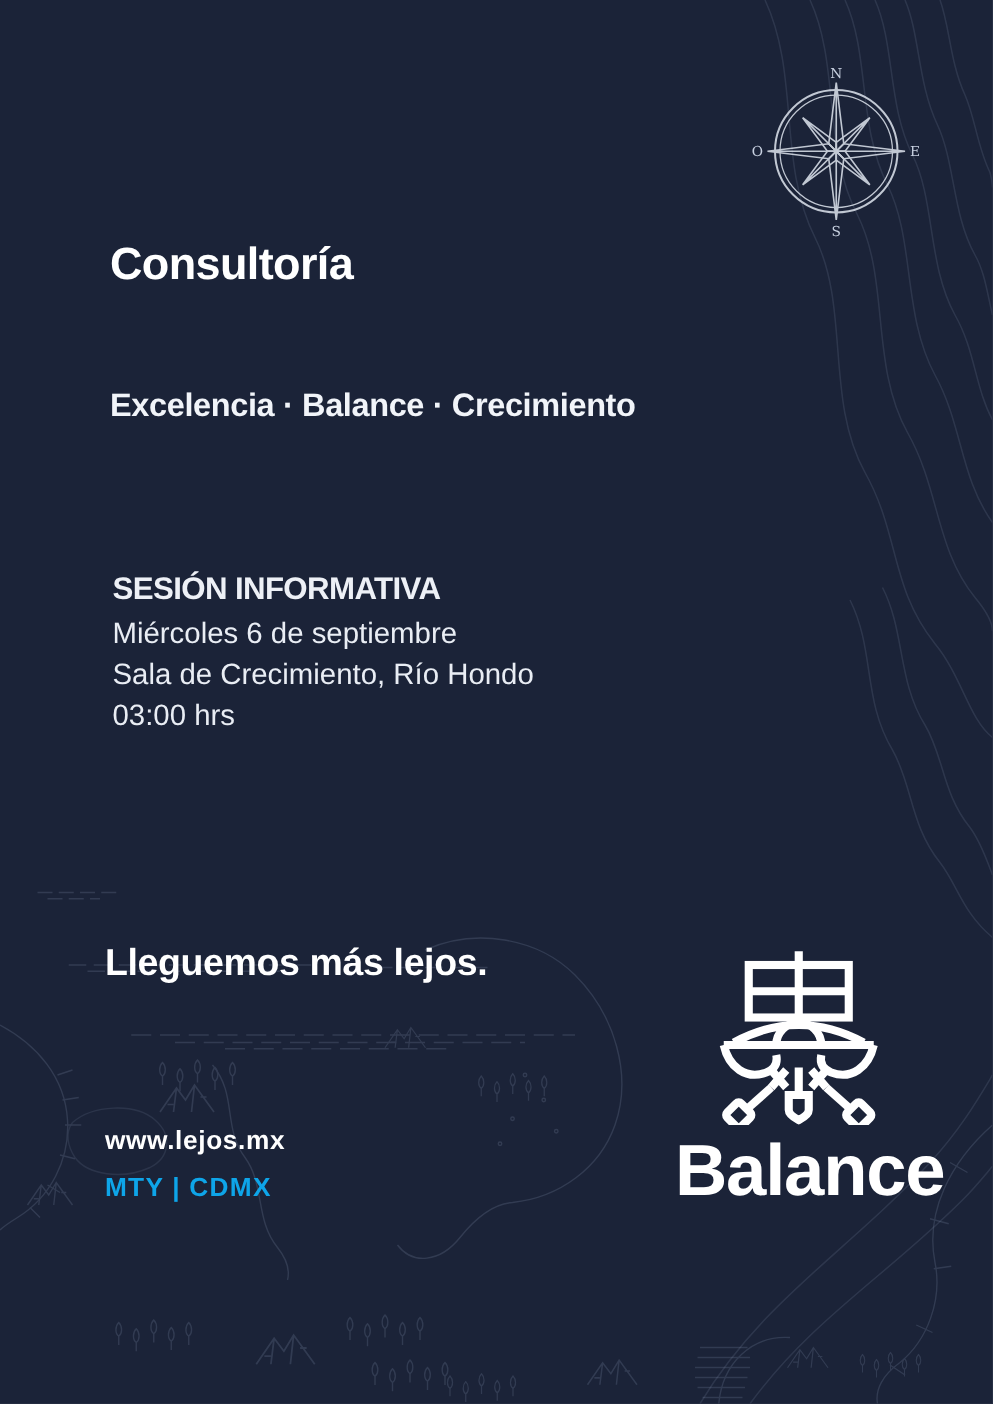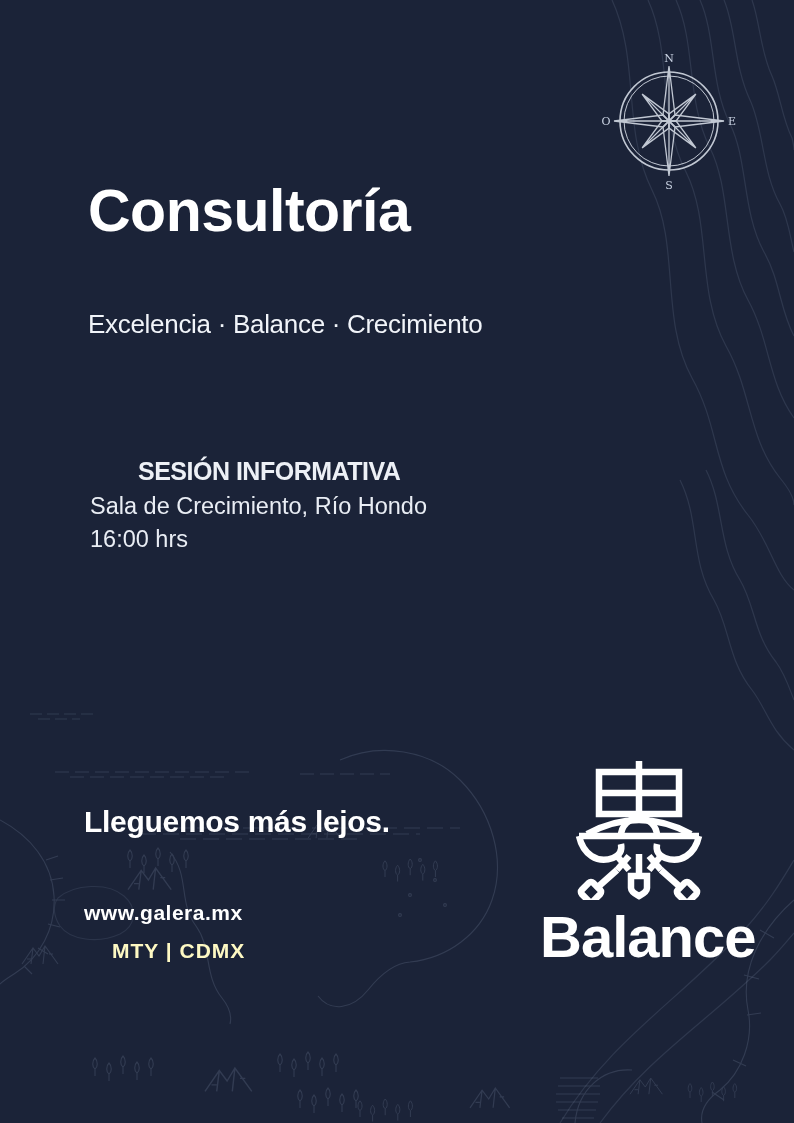--- a/index.html
+++ b/index.html
@@ -5,45 +5,45 @@
   html,body { margin:0; padding:0; background:#343c4e; }
   .poster {
     position:relative; width:794px; height:1123px; margin:0 auto;
     background:#1b2338; overflow:hidden;
     font-family:"Liberation Sans", sans-serif; color:#ffffff;
   }
   .bg-art { position:absolute; left:0; top:0; width:794px; height:1123px; z-index:0; }
   .compass { position:absolute; left:596px; top:46px; width:146px; height:150px; z-index:1; }
   .title {
     position:absolute; left:88px; top:182px; z-index:2;
-    font-size:59px; line-height:58px; font-weight:800; letter-spacing:-0.5px; color:#ffffff;
+    font-size:36px; line-height:58px; font-weight:800; letter-spacing:-0.5px; color:#ffffff;
   }
   .subtitle {
     position:absolute; left:88px; top:309px; z-index:2;
-    font-size:26px; font-weight:400; letter-spacing:-0.3px; color:#f1f4f9;
+    font-size:26px; font-weight:700; letter-spacing:-0.3px; color:#f1f4f9;
   }
   .session {
     position:absolute; left:90px; top:456px; z-index:2;
     font-size:23.5px; line-height:33px; font-weight:400; color:#e9edf4;
   }
   .session-heading {
     font-size:25px; font-weight:700; letter-spacing:-0.5px;
-    line-height:30px; margin-bottom:4px; color:#edf0f6;margin-left:48px;
+    line-height:30px; margin-bottom:4px; color:#edf0f6;
   }
   .tagline {
-    position:absolute; left:84px; top:805px; z-index:2;
+    position:absolute; left:84px; top:754px; z-index:2;
     font-size:30px; font-weight:800; letter-spacing:-0.3px; color:#ffffff;
   }
   .website {
     position:absolute; left:84px; top:901px; z-index:2;
     font-size:21px; font-weight:700; letter-spacing:0.5px; color:#ffffff;
   }
   .locations {
     position:absolute; left:84px; top:939px; z-index:2;
-    font-size:21px; font-weight:700; letter-spacing:1px; color:#fef9c3;margin-left:28px;
+    font-size:21px; font-weight:700; letter-spacing:1px; color:#0ea5e9;
   }
   .logo { position:absolute; left:572px; top:758px; width:134px; height:142px; z-index:2; }
   .brand {
     position:absolute; left:540px; top:903px; z-index:2;
     font-size:58px; font-weight:800; letter-spacing:-1px; color:#ffffff;
   }
   .compass-letter {
     font-family:"DejaVu Serif", serif; font-size:11px; fill:#c8d1e1;
   }
 </style>
@@ -135,26 +135,27 @@
     <text class="compass-letter" x="-63" y="4" text-anchor="middle">O</text>
   </svg>
 
   <div class="title">
     <div>Consultoría</div>
   </div>
   <div class="subtitle">Excelencia · Balance · Crecimiento</div>
 
   <div class="session">
     <div class="session-heading">SESIÓN INFORMATIVA</div>
+    <div>Miércoles 6 de septiembre</div>
     <div>Sala de Crecimiento, Río Hondo</div>
-    <div>16:00 hrs</div>
+    <div>03:00 hrs</div>
   </div>
 
   <div class="tagline">Lleguemos más lejos.</div>
-  <div class="website">www.galera.mx</div>
+  <div class="website">www.lejos.mx</div>
   <div class="locations">MTY | CDMX</div>
 
   <svg class="logo" viewBox="0 0 132 142" xmlns="http://www.w3.org/2000/svg">
     <g stroke="#ffffff" stroke-width="6.5" fill="none" stroke-linecap="butt" stroke-linejoin="miter">
       <path d="M66 3 V 58"></path>
       <rect x="26" y="14" width="80" height="42"></rect>
       <path d="M26 35 H 106"></path>
       <path d="M14 76 Q 66 48 118 76"></path>
       <path d="M6 78 H 126"></path>
       <path d="M48 78 A 18 18 0 0 1 84 78"></path>

